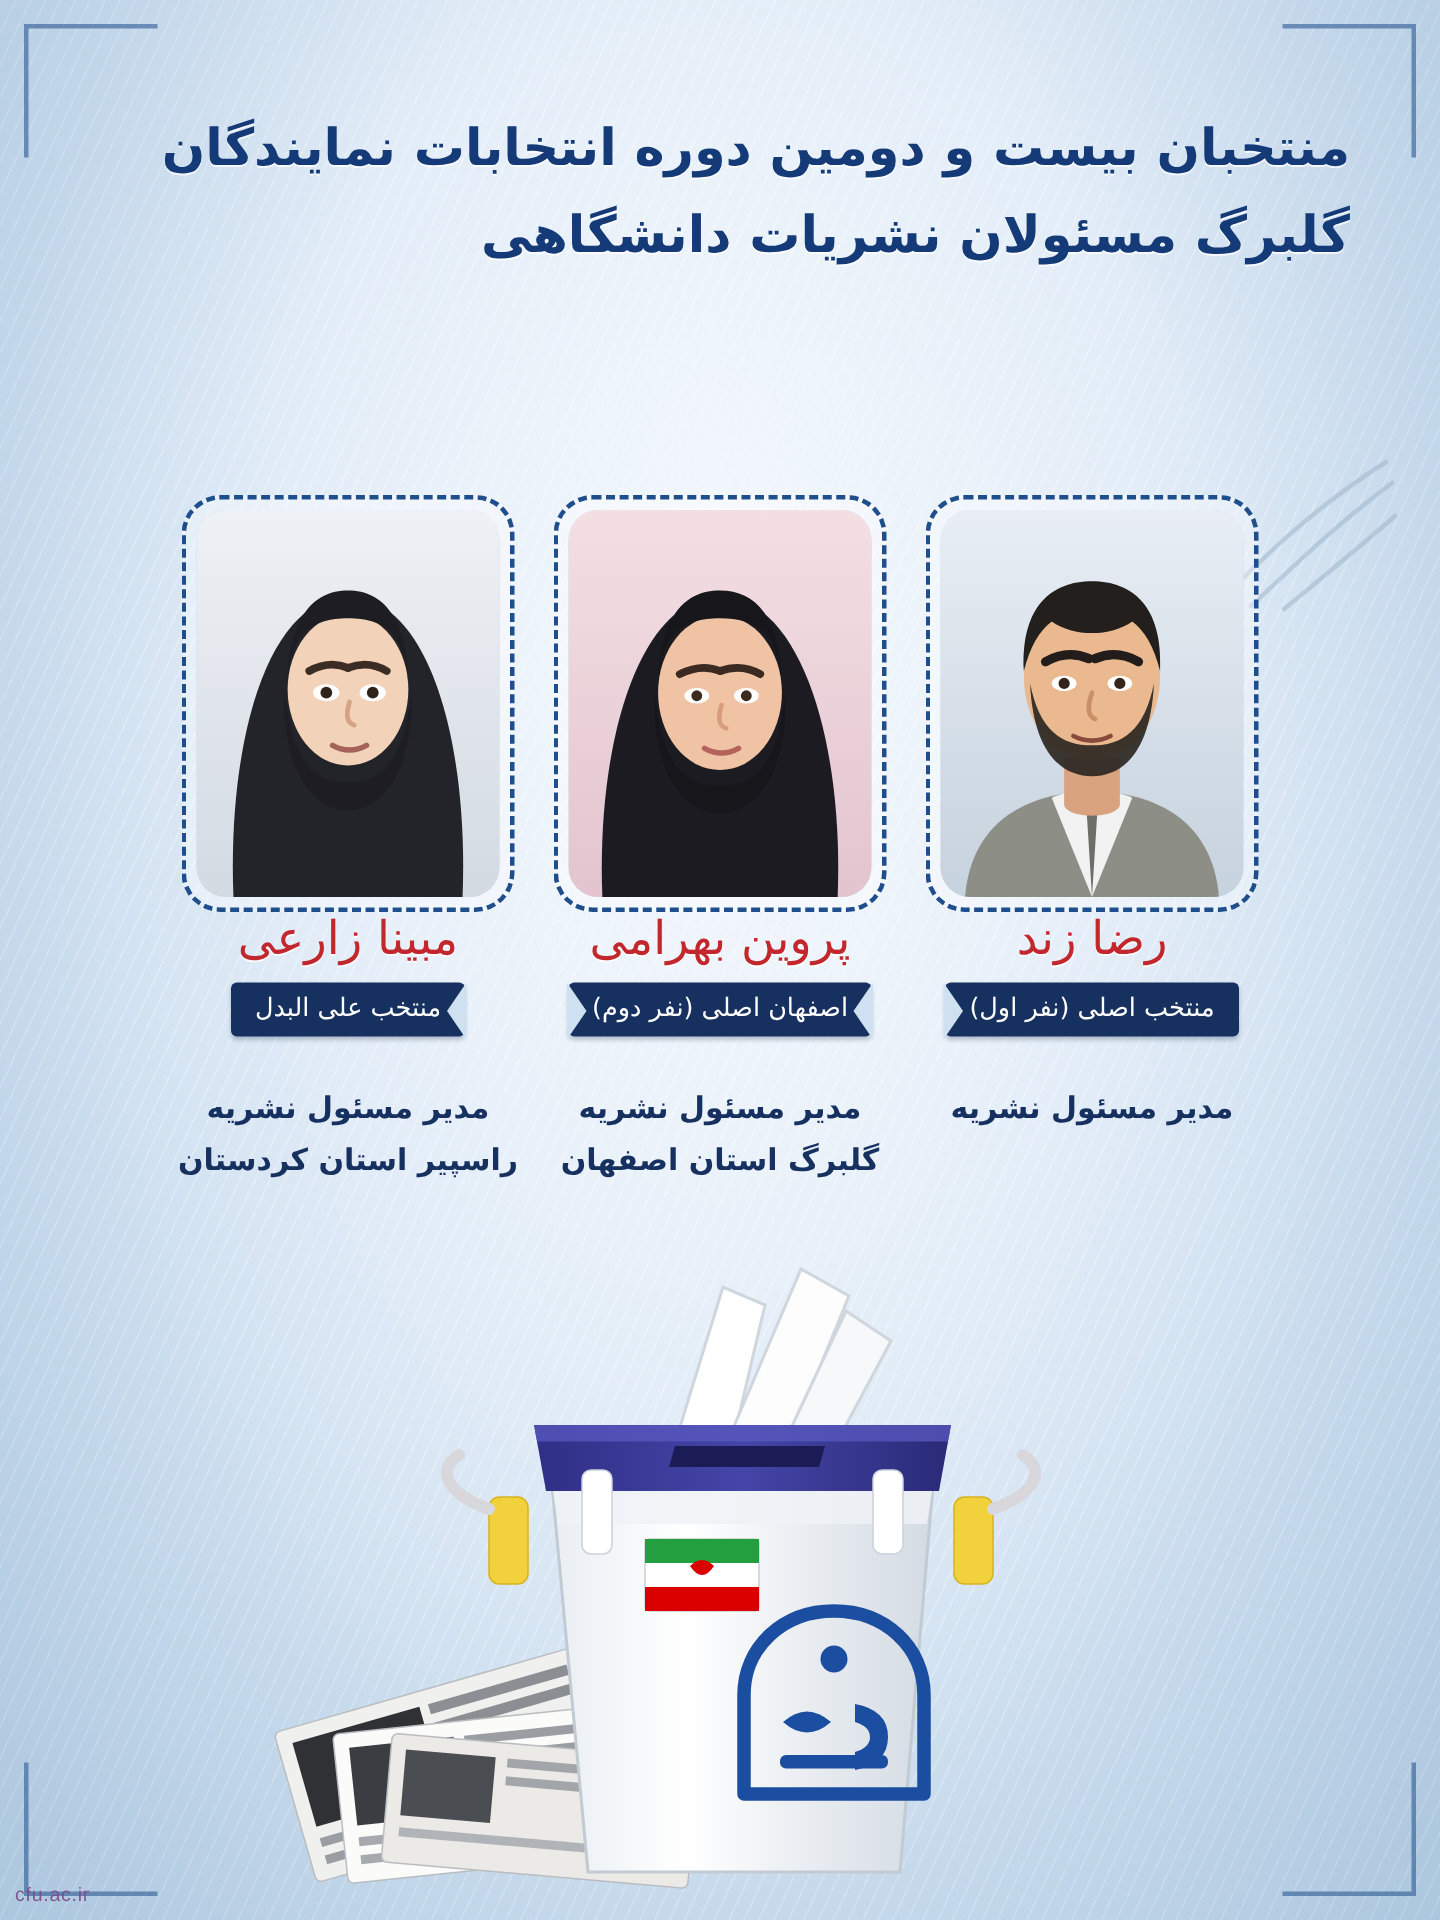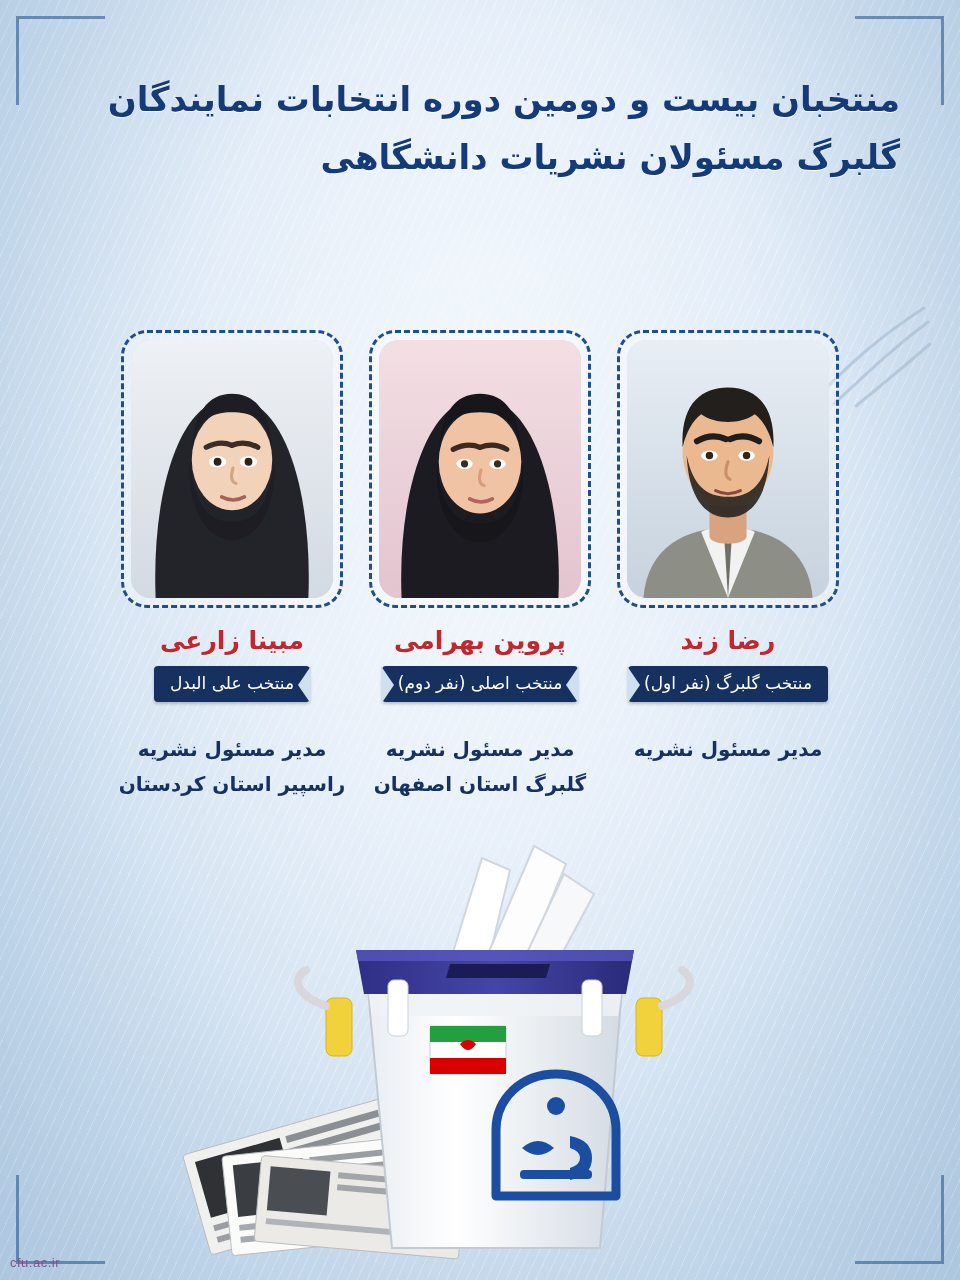--- a/index.html
+++ b/index.html
@@ -113,23 +113,22 @@
     width: 100%;
     height: 100%;
     border-radius: 20px;
     overflow: hidden;
     position: relative;
     background: #cfd8e2;
   }
   .photo svg { display: block; width: 100%; height: 100%; }
 
   .person-name {
-    margin-top: 18px;
-    font-size: 25px;
-    font-weight: bold;
+    font-size: 31px;
+    font-weight: normal;
     color: #c1272d;
     text-shadow: 0 1px 0 rgba(255,255,255,0.8);
     white-space: nowrap;
   }
   .rank-badge {
     margin-top: 11px;
     background: #16305f;
     color: #ffffff;
     font-size: 17px;
     font-weight: normal;
@@ -247,21 +246,21 @@
             <ellipse cx="118" cy="112" rx="8" ry="5" fill="#ffffff"></ellipse>
             <circle cx="82" cy="112" r="3.6" fill="#34251a"></circle>
             <circle cx="118" cy="112" r="3.6" fill="#34251a"></circle>
 
             <path d="M100,118 q-5,14 2,17" stroke="#c98f66" stroke-width="3" fill="none" stroke-linecap="round"></path>
             <path d="M88,146 q12,6 24,0" stroke="#8a4b3d" stroke-width="3" fill="none" stroke-linecap="round"></path>
           </svg>
         </div>
       </div>
       <div class="person-name">رضا زند</div>
-      <div class="rank-badge notch-left">منتخب گلبرگ (نفر اول)</div>
+      <div class="rank-badge notch-left">منتخب اصلی (نفر اول)</div>
       <div class="role-line">
         <div>مدیر مسئول نشریه</div>
       </div>
     </div>
 
     <div class="card">
       <div class="photo-frame">
         <div class="photo">
           <svg viewBox="0 0 200 250" preserveAspectRatio="xMidYMid slice">
             <defs>
@@ -286,21 +285,21 @@
             <ellipse cx="117" cy="120" rx="8" ry="5" fill="#ffffff"></ellipse>
             <circle cx="85" cy="120" r="3.5" fill="#3b2a1d"></circle>
             <circle cx="117" cy="120" r="3.5" fill="#3b2a1d"></circle>
 
             <path d="M101,126 q-4,13 3,15" stroke="#d79d7c" stroke-width="3" fill="none" stroke-linecap="round"></path>
             <path d="M90,154 q11,6 22,0" stroke="#b4635c" stroke-width="3.5" fill="none" stroke-linecap="round"></path>
           </svg>
         </div>
       </div>
       <div class="person-name">پروین بهرامی</div>
-      <div class="rank-badge notch-left notch-right">منتخب اصلی (نفر دوم)</div>
+      <div class="rank-badge notch-left notch-right">اصفهان اصلی (نفر دوم)</div>
       <div class="role-line">
         <div>مدیر مسئول نشریه</div>
         <div>گلبرگ استان اصفهان</div>
       </div>
     </div>
 
     <div class="card">
       <div class="photo-frame">
         <div class="photo">
           <svg viewBox="0 0 200 250" preserveAspectRatio="xMidYMid slice">

